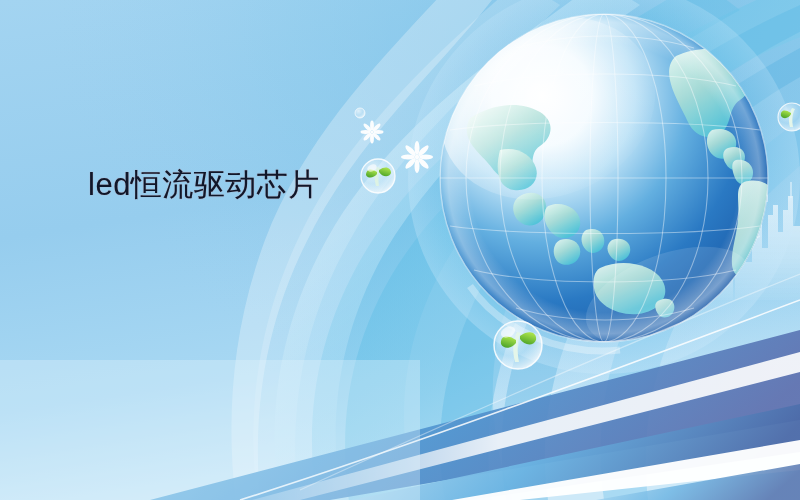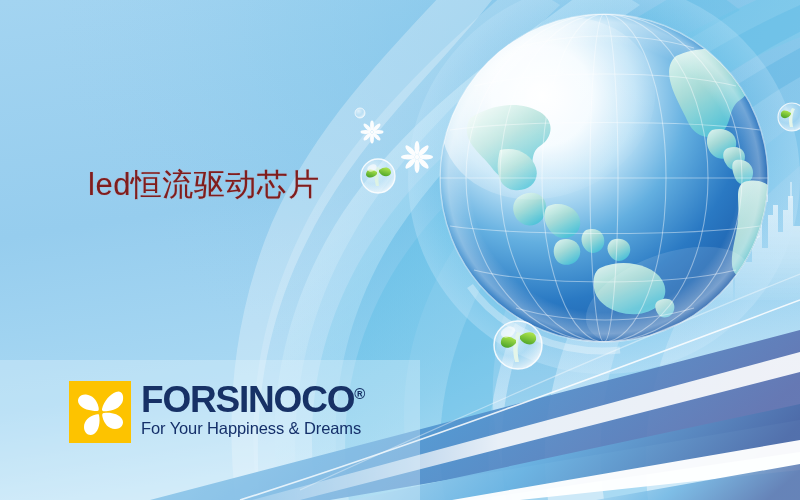--- a/index.html
+++ b/index.html
@@ -27,21 +27,21 @@
     height: 500px;
   }
 
   
   #headline {
     position: absolute;
     left: 88px;
     top: 163px;
     z-index: 40;
     line-height: 1.45;
-    color: #7f1d1d;
+    color: #0f172a;
     font-size: 31px;
     letter-spacing: 0.5px;
     text-shadow: 0 0 1px rgba(250,38,0,0.35);
   }
   #headline .line2 {
     padding-left: 12px;
     letter-spacing: 4px;
   }
 
   
@@ -359,37 +359,14 @@
       <circle cx="792" cy="117" r="14" fill="none" stroke="#ffffff" stroke-opacity="0.8" stroke-width="1.2"></circle>
       <path d="M 790 127 C 788 120 789 113 792 108 L 795 109 C 792 114 792 121 793 127 Z" fill="#e4f6ea"></path>
       <path d="M 791 113 C 784 108 780 111 781 116 C 784 120 789 118 791 114 Z" fill="url(#gSprout)"></path>
     </g>
   </svg>
 
   <div id="headline">
     <div class="line1">led恒流驱动芯片</div>
   </div>
 
-  <div id="logo-lockup">
-
-    <svg id="logo-mark" viewBox="0 0 62 62" xmlns="http://www.w3.org/2000/svg">
-      <rect x="0" y="0" width="62" height="62" fill="#fdc300"></rect>
-      <g fill="#ffffff">
-
-        <path d="M 33 28 C 35 20 41 13 47 11 C 52 9 55 13 54 19 C 53 25 47 29 39 30 C 35 30.5 32.5 30.5 33 28 Z"></path>
-
-        <path d="M 35 32 C 42 31 50 33 53 38 C 56 43 52 48 46 48 C 40 48 35 43 33.5 36 C 33 33.5 33 32.2 35 32 Z"></path>
-
-        <path d="M 30 34 C 31.5 41 30 50 25 53 C 20 56 15 52 15 46 C 15 40 20 35 27 33.5 C 29.5 33 30 33 30 34 Z"></path>
-
-        <path d="M 28 30 C 21 30 13 28 10 23 C 7 18 11 13 17 13.5 C 23 14 28 19 29.5 26 C 30 28.5 30 30 28 30 Z"></path>
-      </g>
-    </svg>
-
-    <div id="logo-text">
-      <div id="brand-name">
-        <span>FORSINOCO</span><span id="brand-reg">®</span>
-      </div>
-      <div id="brand-tagline">For Your Happiness &amp; Dreams</div>
-    </div>
-  </div>
 
 </div>
 
 </body></html>

